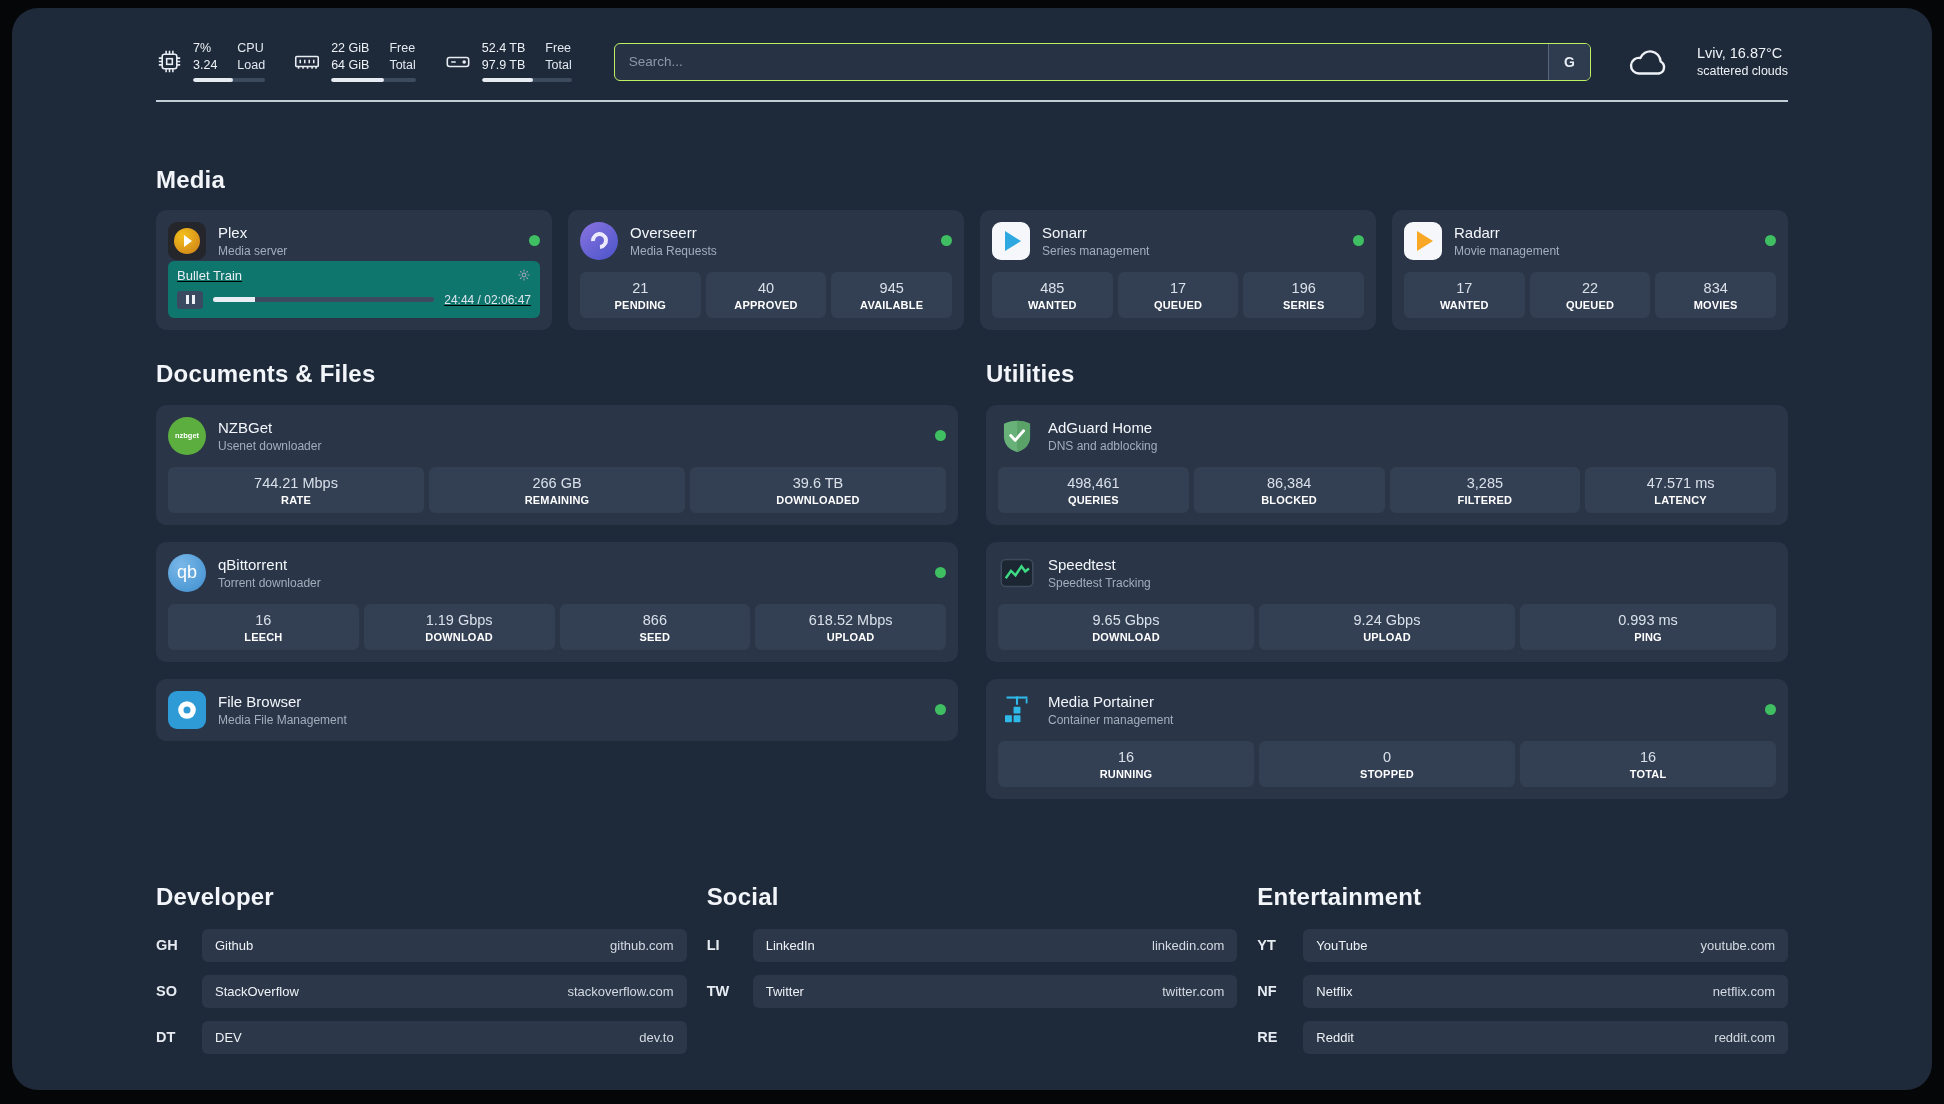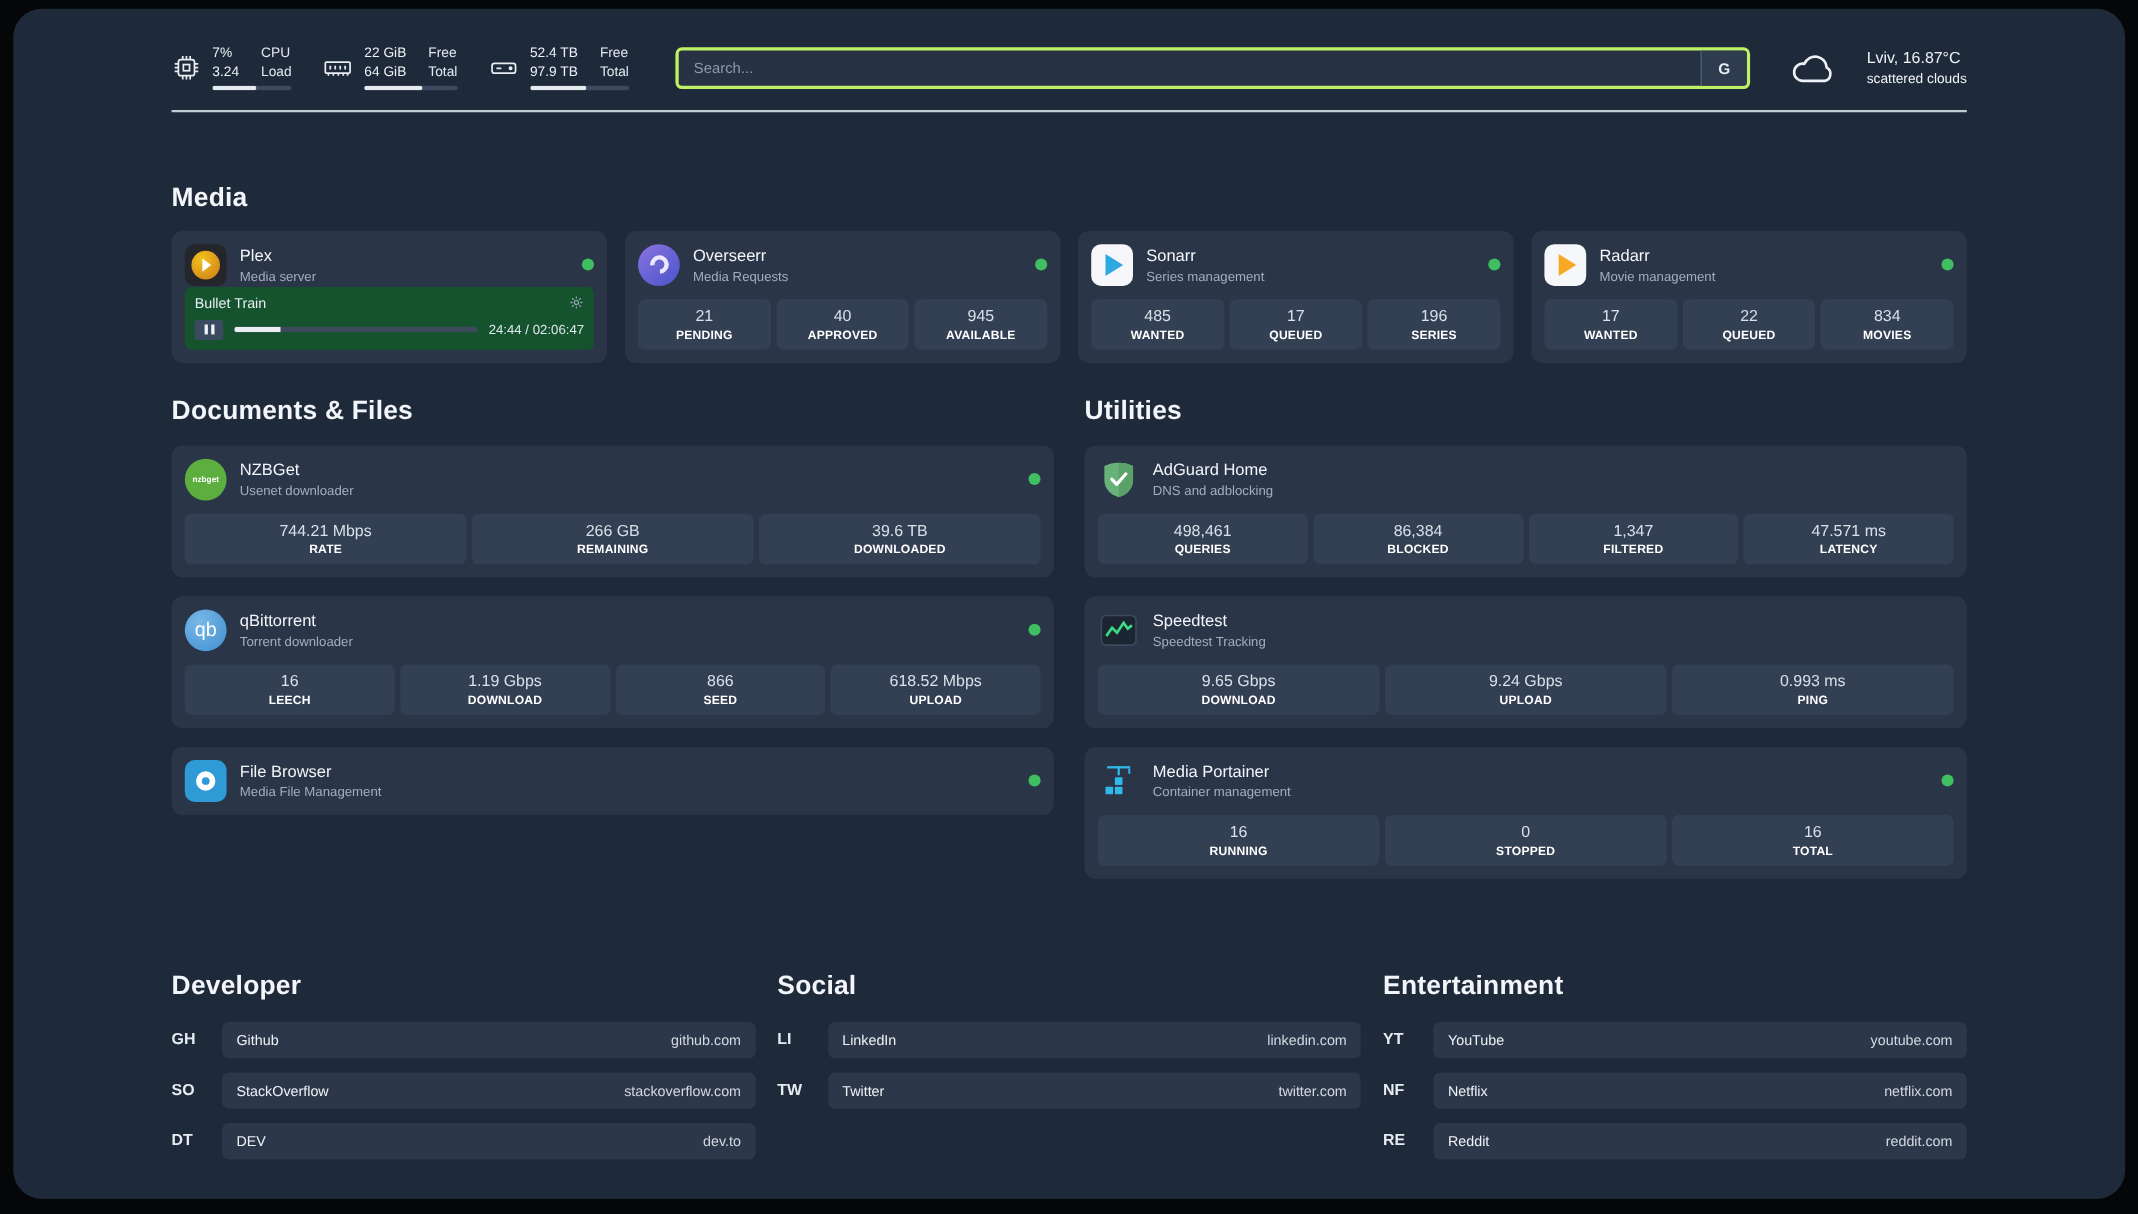--- a/index.html
+++ b/index.html
@@ -14,21 +14,21 @@
   .res { display:flex; gap:10px; margin-right:28px; }
   .res-icon { display:flex; align-items:center; color:#e8edf3; }
   .res-body { display:flex; flex-direction:column; gap:5px; justify-content:center; }
   .res-row { display:flex; gap:20px; }
   .res-col { display:flex; flex-direction:column; gap:3px; font-size:12.5px; color:#eef2f7; line-height:1.1; }
   .res-col.labels { color:#e2e8f0; }
   .res-bar { height:4px; background:#3d4b5f; border-radius:2px; overflow:hidden; width:100%; }
   .res-fill { height:100%; background:#e6ebf1; border-radius:2px; }
 
   .searchbar { flex:1; display:flex; align-items:stretch; height:38px; margin:0 36px 0 14px;
-               background:#273244; border:3px solid #bef264; border-radius:6px; overflow:hidden; }
+               background:#273244; border:1px solid #bef264; border-radius:6px; overflow:hidden; }
   .search-input { flex:1; background:transparent; border:none; outline:none; color:#dfe6ee;
                   padding:0 14px; font-size:13.5px; font-family:inherit; }
   .search-input::placeholder { color:#8d99ab; }
   .search-btn { width:42px; background:#2f3b4f; border:none; border-left:1px solid #56677e;
                 color:#e8eef5; font-size:14px; font-weight:bold; cursor:pointer; font-family:inherit; }
 
   .weather { display:flex; align-items:center; gap:28px; color:#eef2f7; }
   .w-loc { font-size:14.5px; }
   .w-cond { font-size:12.5px; margin-top:3px; }
 
@@ -48,21 +48,21 @@
   .app-desc { font-size:12px; color:#a3aebc; margin-top:3px; }
   .status-dot { width:11px; height:11px; border-radius:50%; background:#3fbf62; margin-left:auto; flex:none; }
 
   .stats { display:flex; gap:5px; margin-top:12px; }
   .stats.push { margin-top:auto; padding-top:12px; }
   .stat { flex:1; background:#333f53; border-radius:6px; padding:8px 4px 7px; text-align:center; }
   .stat-value { font-size:14.5px; color:#d9e0e9; }
   .stat-label { font-size:11px; font-weight:700; color:#ffffff; margin-top:3px; letter-spacing:0.2px; }
 
   
-  .player { background:#14532d; border-radius:6px; padding:7px 9px 9px; margin-top:auto; }
+  .player { background:#0f766e; border-radius:6px; padding:7px 9px 9px; margin-top:auto;text-decoration:underline; }
   .player-top { display:flex; align-items:center; justify-content:space-between; }
   .player-title { font-size:13px; color:#e8edf3; }
   .gear { display:flex; cursor:pointer; }
   .player-bottom { display:flex; align-items:center; gap:10px; margin-top:8px; }
   .pause-btn { width:26px; height:18px; background:#3a4a60; border-radius:3px; display:flex;
                align-items:center; justify-content:center; gap:3px; cursor:pointer; flex:none; }
   .pause-btn i { display:block; width:3px; height:9px; background:#eef2f7; }
   .player-track-bar { flex:1; height:5px; background:#3c4a5e; border-radius:3px; overflow:hidden; }
   .player-fill { height:100%; background:#e9eef4; }
   .player-time { font-size:12px; color:#dfe6ee; flex:none; }
@@ -426,21 +426,21 @@
         <div class="stats">
           <div class="stat">
             <div class="stat-value">498,461</div>
             <div class="stat-label">QUERIES</div>
           </div>
           <div class="stat">
             <div class="stat-value">86,384</div>
             <div class="stat-label">BLOCKED</div>
           </div>
           <div class="stat">
-            <div class="stat-value">1,347</div>
+            <div class="stat-value">3,285</div>
             <div class="stat-label">FILTERED</div>
           </div>
           <div class="stat">
             <div class="stat-value">47.571 ms</div>
             <div class="stat-label">LATENCY</div>
           </div>
         </div>
       </div>
 
       <div class="card">

